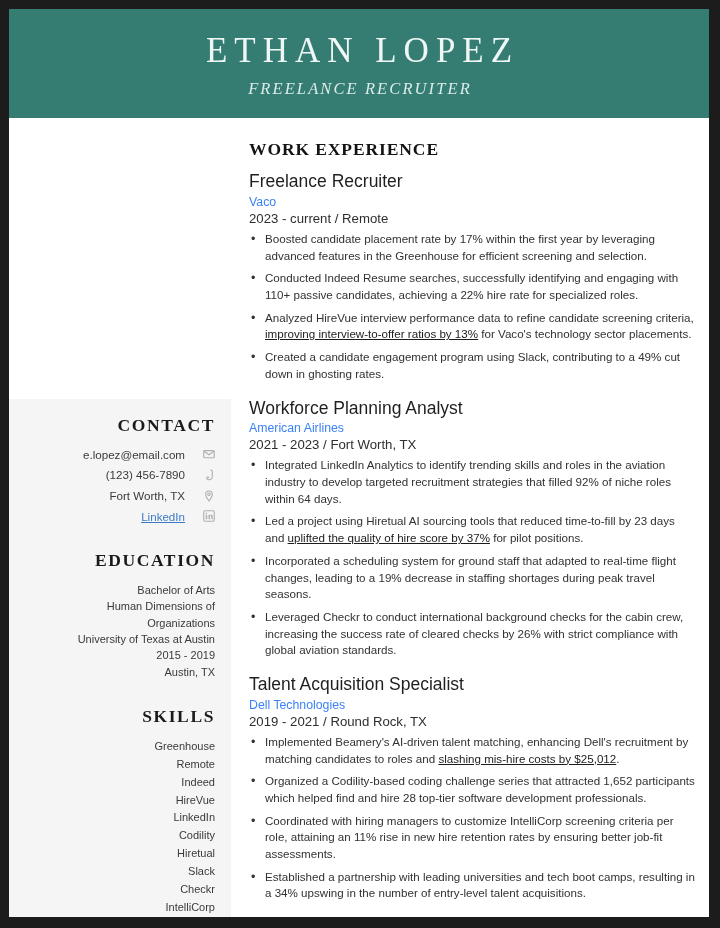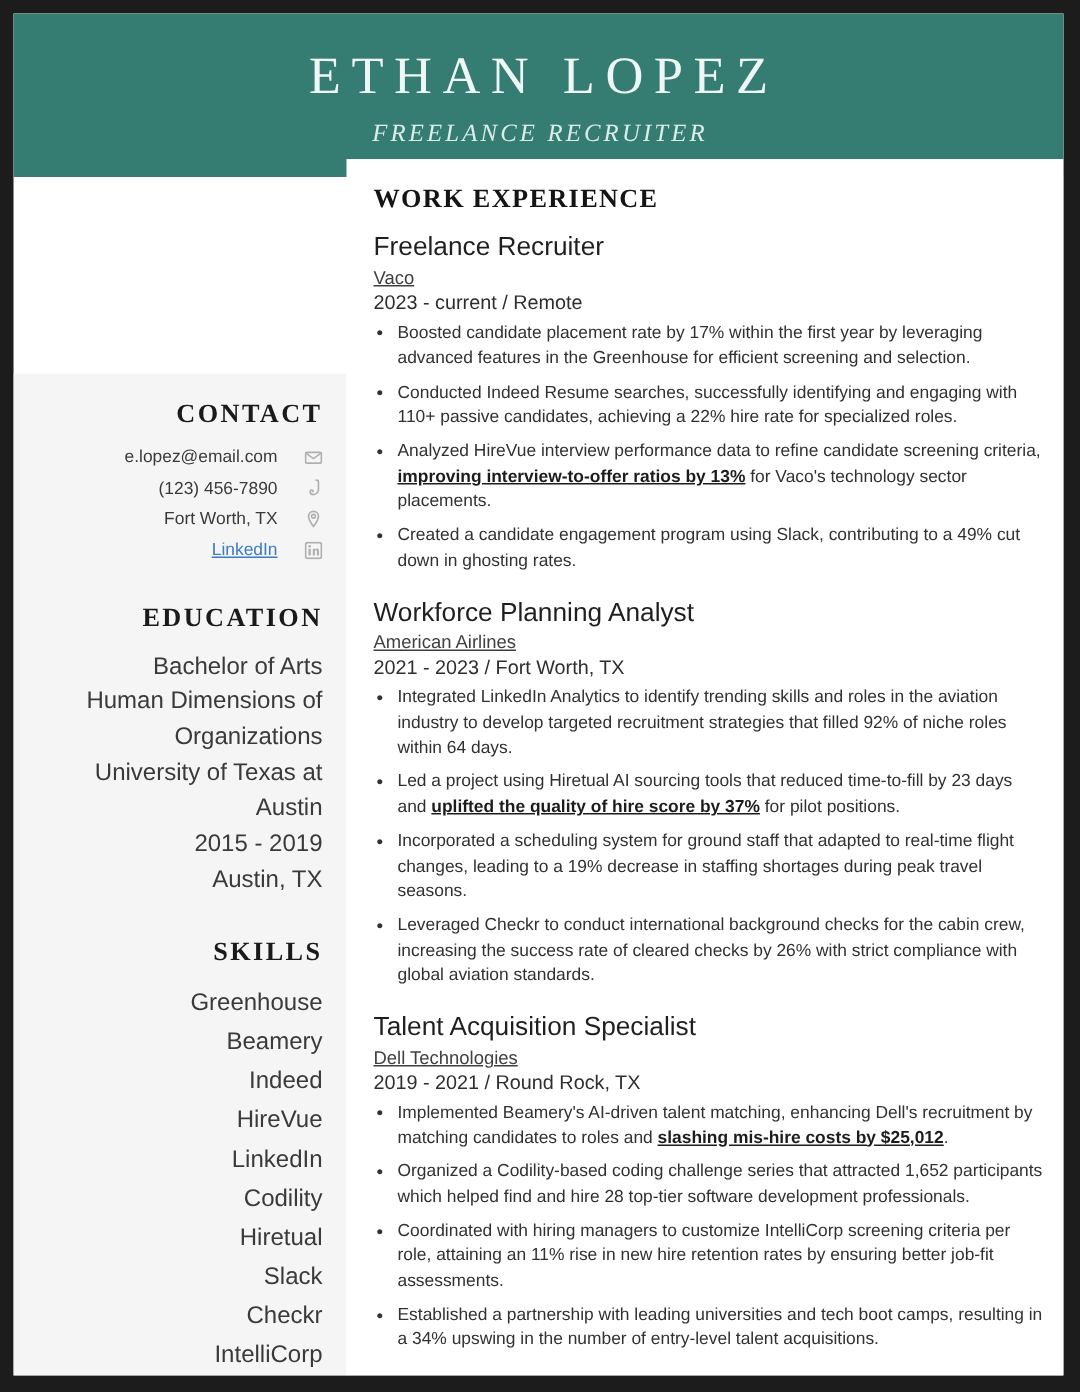--- a/index.html
+++ b/index.html
@@ -102,21 +102,21 @@
     align-items: center;
     justify-content: center;
     color: #b0b0b0;
   }
   .contact-row .ic svg { display: block; }
   .link-blue {
     color: #3b7bc4;
     text-decoration: underline;
   }
   .edu-line, .skill-line {
-    font-size: 16px;
+    font-size: 11px;
     color: #3a3a3a;
     line-height: 1.48;
     text-align: right;
   }
   .skill-line { line-height: 1.63; }
   
   .main-head {
     font-family: "Liberation Serif", serif;
     font-weight: bold;
     font-size: 17.5px;
@@ -126,23 +126,22 @@
   }
   .job { margin-bottom: 15px; }
   .job-title {
     font-size: 17.5px;
     color: #1f1f1f;
     line-height: 1.25;
     margin-bottom: 2px;
   }
   .job-company {
     font-size: 12.3px;
-    color: #404040;
+    color: #3b82f6;
     margin-bottom: 2px;
-    text-decoration: underline;
   }
   .job-meta {
     font-size: 13.2px;
     color: #2e2e2e;
     margin-bottom: 5px;
   }
   ul.bullets {
     list-style: none;
     margin: 0;
     padding: 0;
@@ -158,21 +157,21 @@
   }
   ul.bullets li::before {
     content: "\2022";
     position: absolute;
     left: 2px;
     top: -1px;
     font-size: 12.5px;
     color: #313131;
   }
   ul.bullets li b {
-    font-weight: bold;
+    font-weight: normal;
     text-decoration: underline;
     color: #1c1c1c;
     margin-top: 46px;
   }
 </style>
 </head>
 <body>
 
 <div class="page-frame">
 
@@ -232,21 +231,21 @@
           <div class="edu-line">Human Dimensions of</div>
           <div class="edu-line">Organizations</div>
           <div class="edu-line">University of Texas at Austin</div>
           <div class="edu-line">2015 - 2019</div>
           <div class="edu-line">Austin, TX</div>
         </div>
 
       <div class="side-head sp-top">SKILLS</div>
       <div id="skills-list">
           <div class="skill-line">Greenhouse</div>
-          <div class="skill-line">Beamery</div>
+          <div class="skill-line">Remote</div>
           <div class="skill-line">Indeed</div>
           <div class="skill-line">HireVue</div>
           <div class="skill-line">LinkedIn</div>
           <div class="skill-line">Codility</div>
           <div class="skill-line">Hiretual</div>
           <div class="skill-line">Slack</div>
           <div class="skill-line">Checkr</div>
           <div class="skill-line">IntelliCorp</div>
         </div>
 

